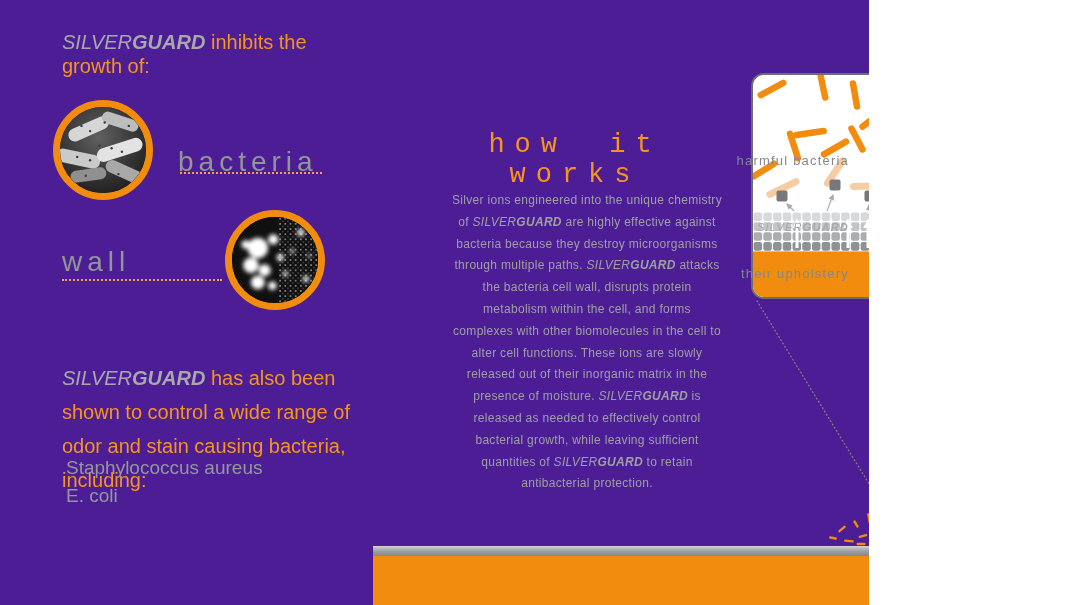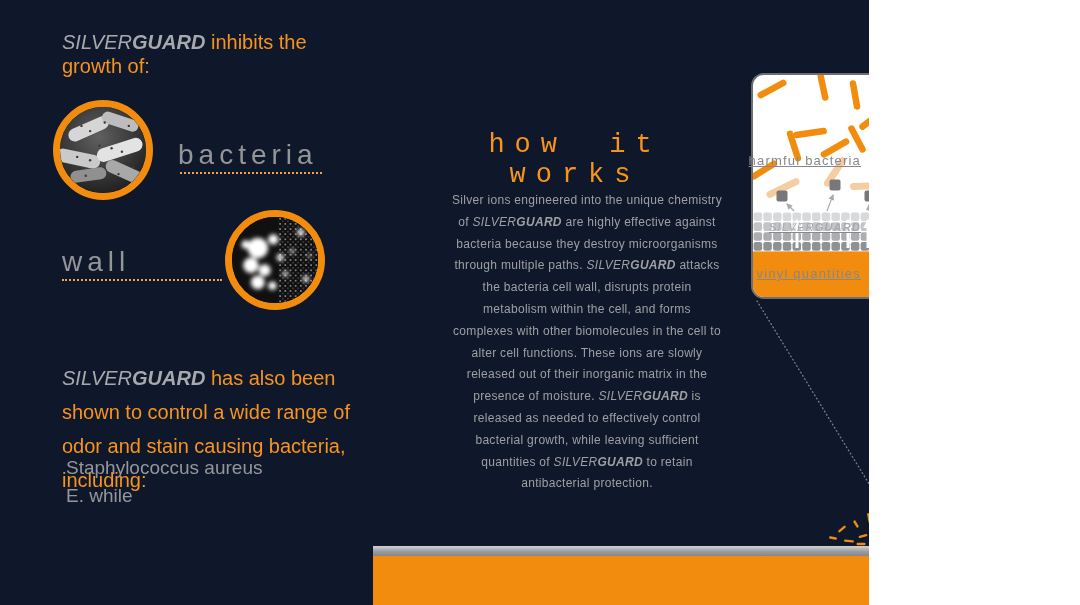--- a/index.html
+++ b/index.html
@@ -1,51 +1,51 @@
 <!DOCTYPE html>
 <html><head>
 <meta charset="utf-8">
 <style>
   html,body{margin:0;padding:0;background:#ffffff;}
   .page{
-    position:relative;width:869px;height:605px;overflow:hidden;background:#0f172a;
+    position:relative;width:869px;height:605px;overflow:hidden;background:#4c1d95;
     font-family:"Liberation Sans", sans-serif;
   }
   .abs{position:absolute;}
   
   .intro-heading{left:62px;top:30px;width:252px;font-size:20px;line-height:24px;}
   .control-heading{left:62px;top:361px;width:302px;font-size:20px;line-height:34px;}
   .seg-brand{color:#A7A9AC;font-style:italic;}
   .seg-brand-bold{color:#A7A9AC;font-style:italic;font-weight:bold;}
   .seg-orange{color:#F7941E;}
   .seg-brand-i{font-style:italic;}
   .seg-brand-ib{font-style:italic;font-weight:bold;}
   .photo{width:100px;height:100px;border:7px solid #F28C0F;border-radius:50%;
          overflow:hidden;box-sizing:border-box;background:#111;}
   .photo svg{display:block;width:100%;height:100%;}
   .photo-bacteria{left:53px;top:100px;}
   .photo-mold{left:225px;top:210px;}
   .big-label{font-size:28px;letter-spacing:5px;color:#939598;}
-  .label-bacteria{left:178px;top:139px;}
+  .label-bacteria{left:178px;top:146px;}
   .label-mold{left:62px;top:246px;}
   .dot-rule{height:0;border-top:2.5px dotted #F4A14C;}
   .rule-bacteria{left:180px;top:172px;width:142px;}
   .rule-mold{left:62px;top:279px;width:160px;}
   .organisms{left:62px;top:450px;margin:4px;padding:0;list-style:none;
              font-size:19px;line-height:27.5px;color:#95979A;}
   
   .hiw-title{left:410px;top:130px;width:330px;text-align:center;font-size:27px;
              letter-spacing:10px;word-spacing:16px;color:#F7941E;font-family:Liberation Mono, monospace;}
   .hiw-para{left:452px;top:190px;width:270px;text-align:center;font-size:12px;
             line-height:21.8px;letter-spacing:0.3px;color:#9EA0A3;}
   
   .d-box{left:751px;top:73px;width:187px;height:226px;border:2px solid #6D6E71;
          border-radius:13px;background:#ffffff;box-sizing:border-box;overflow:hidden;}
   .d-box svg{display:block;}
-  .d-label{right:8px;text-align:center;font-size:13px;letter-spacing:1.2px;color:#85878A;text-decoration:underline;}
+  .d-label{right:20px;text-align:center;font-size:13px;letter-spacing:1.2px;color:#85878A;}
   .d-label-harmful{top:153px;}
   .d-label-sg{top:221px;font-size:11px;}
   .d-label-vinyl{top:266px;}
   
   .floor-gray{left:373px;top:546px;width:707px;height:10px;
               background:linear-gradient(180deg,#D2D3D5 0%,#9A9CA0 55%,#85878A 100%);}
   .floor-orange{left:373px;top:556px;width:707px;height:49px;background:#F28C0F;}
   .overlay{left:0;top:0;width:1080px;height:605px;pointer-events:none;}
 </style>
 </head>
@@ -120,21 +120,21 @@
       </g>
     </svg>
   </div>
   <div class="abs big-label label-mold">wall</div>
   <div class="abs dot-rule rule-mold"></div>
 
   <div class="abs control-heading"><span class="seg-brand">SILVER</span><span class="seg-brand-bold">GUARD</span><span class="seg-orange"> has also been shown to control a wide range of odor and stain causing bacteria, including:</span></div>
 
   <ul class="abs organisms">
     <li>Staphylococcus aureus</li>
-    <li>E. while</li>
+    <li>E. coli</li>
   </ul>
 
   <div class="abs hiw-title">how it works</div>
   <div class="abs hiw-para"><span>Silver ions engineered into the unique chemistry of </span><span class="seg-brand-i">SILVER</span><span class="seg-brand-ib">GUARD</span><span> are highly effective against bacteria because they destroy microorganisms through multiple paths. </span><span class="seg-brand-i">SILVER</span><span class="seg-brand-ib">GUARD</span><span> attacks the bacteria cell wall, disrupts protein metabolism within the cell, and forms complexes with other biomolecules in the cell to alter cell functions. These ions are slowly released out of their inorganic matrix in the presence of moisture. </span><span class="seg-brand-i">SILVER</span><span class="seg-brand-ib">GUARD</span><span> is released as needed to effectively control bacterial growth, while leaving sufficient quantities of </span><span class="seg-brand-i">SILVER</span><span class="seg-brand-ib">GUARD</span><span> to retain antibacterial protection.</span></div>
 
   <div class="abs floor-gray"></div>
   <div class="abs floor-orange"></div>
 
   <div class="abs d-box">
     <svg width="183" height="222" viewBox="2 2 183 222">
@@ -271,21 +271,21 @@
         <line x1="43" y1="138" x2="36" y2="131" marker-end="url(#ah-g)"></line>
         <line x1="76" y1="138" x2="82" y2="122" marker-end="url(#ah-g)"></line>
         <line x1="118" y1="138" x2="118" y2="132" marker-end="url(#ah-g)"></line>
         <line x1="174" y1="138" x2="170" y2="131" marker-end="url(#ah-g)"></line>
       </g>
     </svg>
   </div>
 
   <div class="abs d-label d-label-harmful">harmful bacteria</div>
   <div class="abs d-label d-label-sg"><span class="seg-brand">SILVER</span><span class="seg-brand-bold">GUARD</span></div>
-  <div class="abs d-label d-label-vinyl">vinyl quantities</div>
+  <div class="abs d-label d-label-vinyl">their upholstery</div>
 
   <svg class="abs overlay" viewBox="0 0 1080 605">
 
     <g stroke="#F49B33" stroke-width="1.6" stroke-linecap="round" stroke-dasharray="0.8 3.4">
       <line x1="876" y1="171" x2="1056" y2="171"></line>
       <line x1="929" y1="238" x2="1057" y2="238"></line>
       <line x1="939" y1="283" x2="1057" y2="283"></line>
     </g>
     <line x1="868" y1="283" x2="936" y2="283" stroke="#97999C" stroke-width="1"></line>
 

